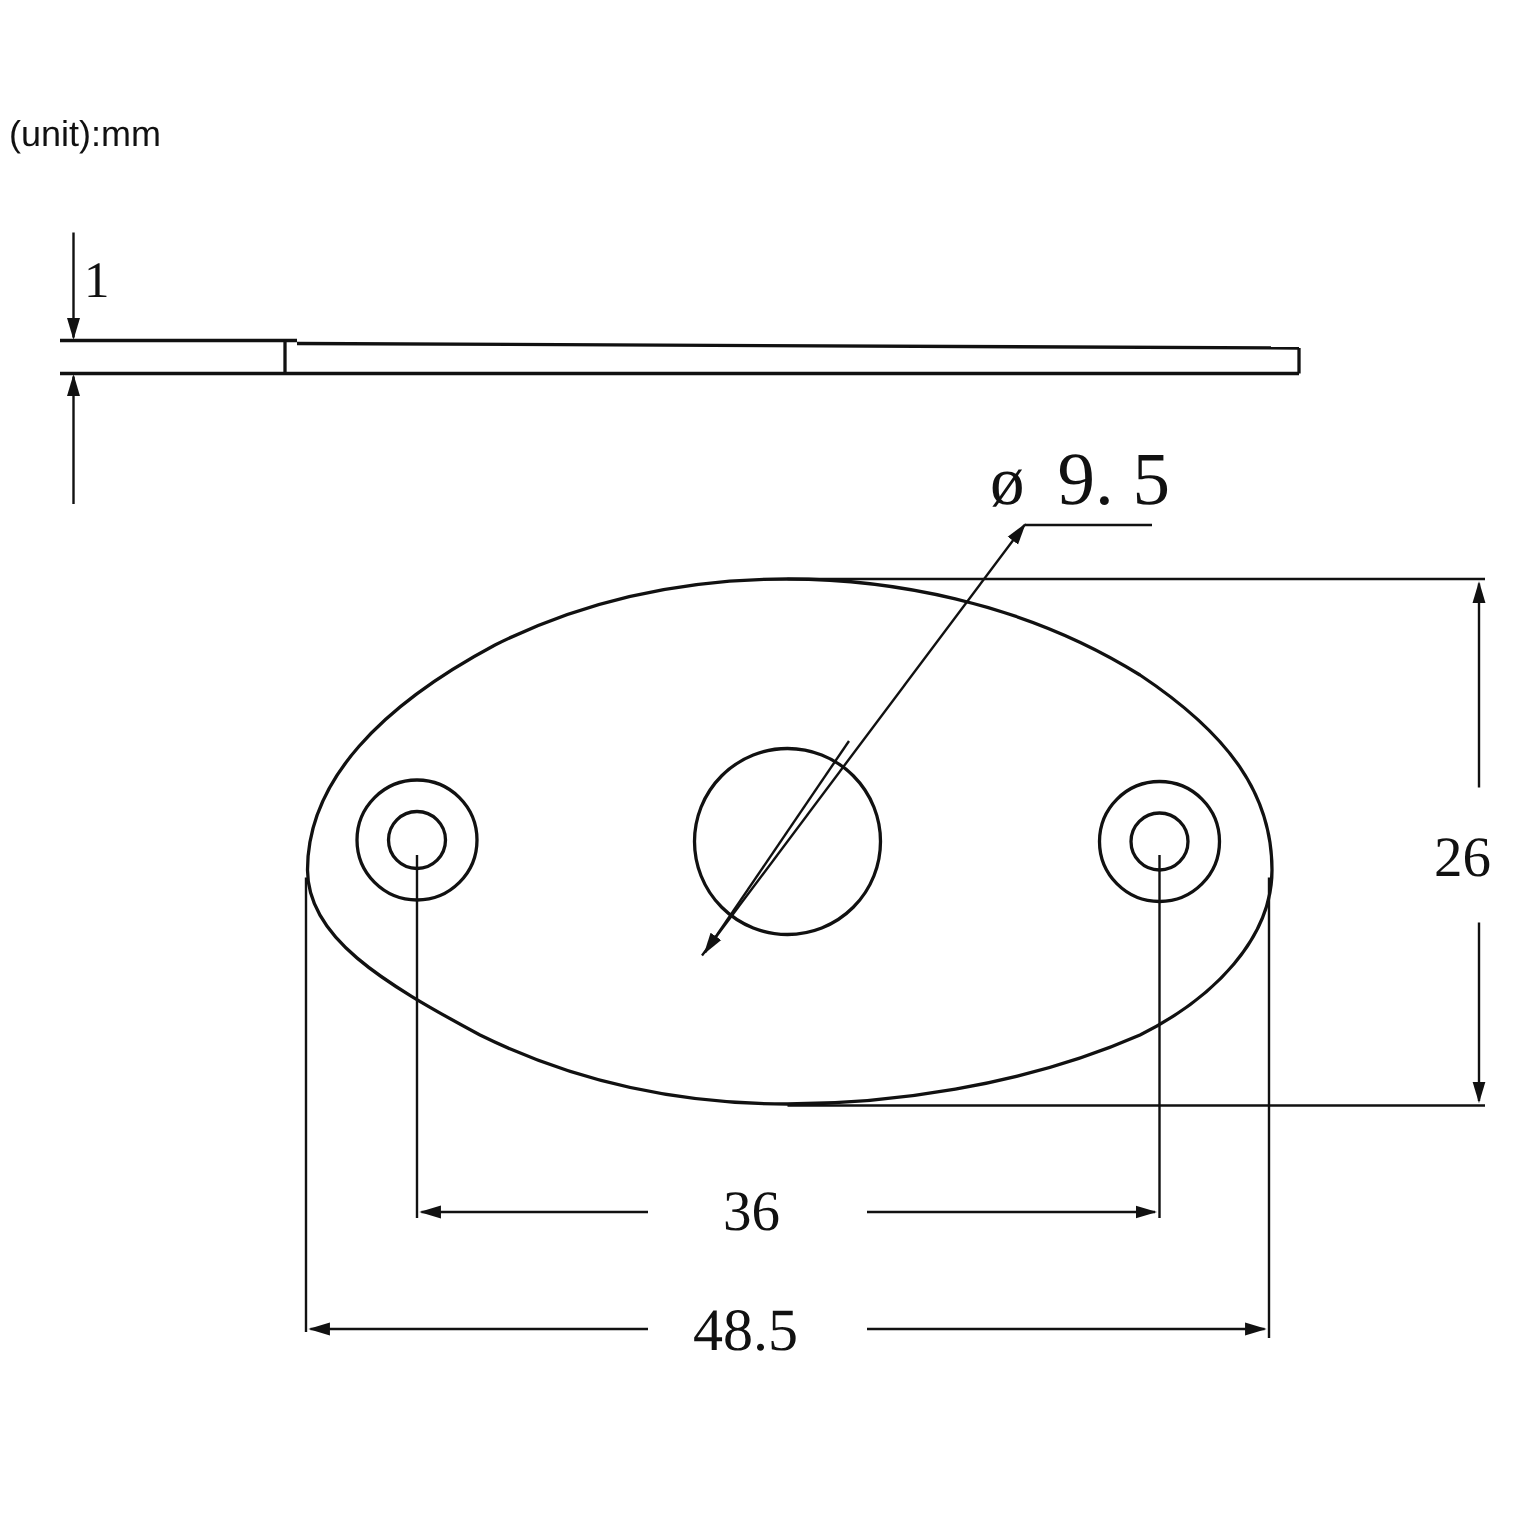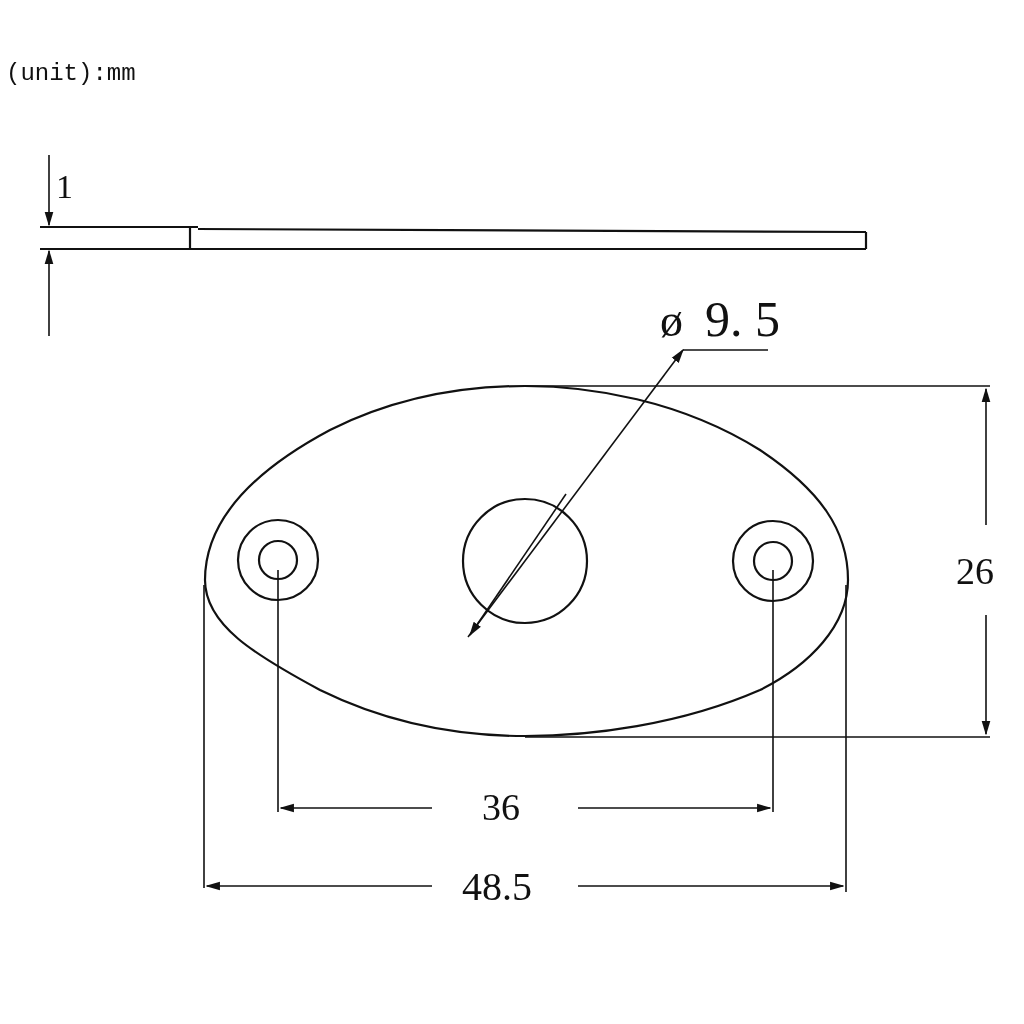--- a/index.html
+++ b/index.html
@@ -1,19 +1,19 @@
 <!DOCTYPE html>
 <html><head>
   <meta charset="utf-8">
   <style>
     html, body { margin: 0; padding: 0; background: #ffffff; }
     body { width: 1024px; height: 1024px; position: relative; overflow: hidden; }
     .unit-label {
-      position: absolute; left: 6px; top: 60px;
-      font-family: Liberation Mono, monospace;
+      position: absolute; left: 6px; top: 76px;
+      font-family: Liberation Sans, sans-serif;
       font-size: 24px; color: #111; letter-spacing: 0px;
     }
     svg#drawing { position: absolute; left: 0; top: 0; }
     .dim-text {
       font-family: "Liberation Serif", "DejaVu Serif", serif;
       fill: #111;
     }
     .line { stroke: #111; fill: none; stroke-width: 2.2; }
     .thin { stroke: #111; fill: none; stroke-width: 1.6; }
   </style>

